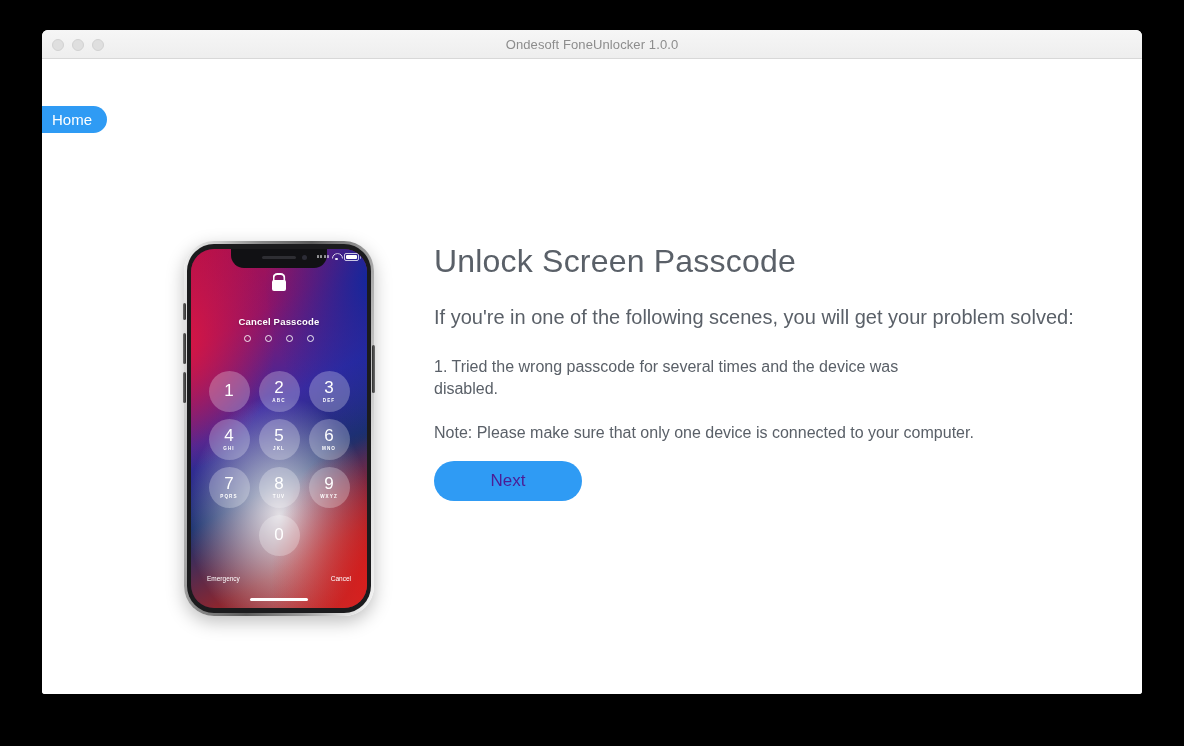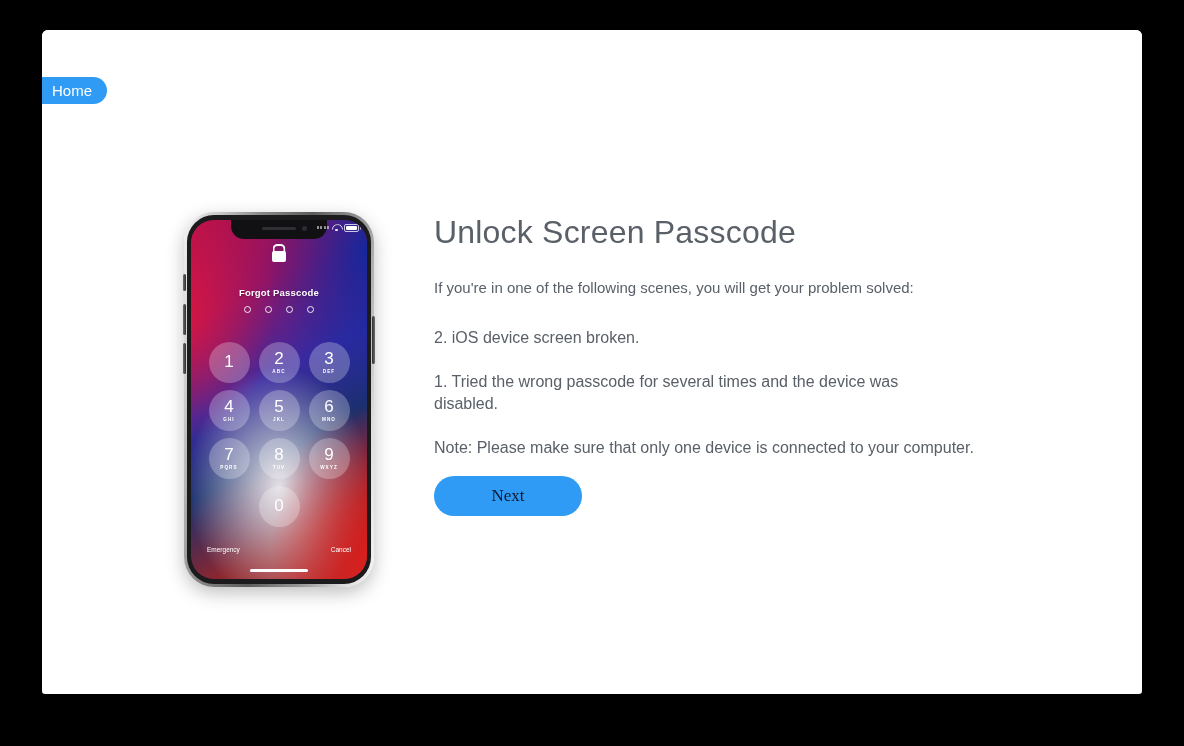--- a/index.html
+++ b/index.html
@@ -293,21 +293,21 @@
     color: #5a6068;
   }
   .headline {
     font-size: 32px;
     font-weight: 400;
     color: #5a6068;
     letter-spacing: .2px;
     margin-bottom: 26px;
   }
   .lead {
-    font-size: 15px;
+    font-size: 20px;
     line-height: 22px;
     margin-bottom: 28px;
   }
   .scene-item {
     font-size: 16px;
     line-height: 22px;
     margin-bottom: 22px;
     max-width: 500px;
   }
   .note {
@@ -315,31 +315,39 @@
     line-height: 21px;
     margin-top: 6px;
     margin-bottom: 18px;
   }
   .next-button {
     width: 148px;
     height: 40px;
     border: none;
     border-radius: 20px;
     background: #2f9bf4;
-    color: #0f172a;
-    font-family: Liberation Serif, serif;
+    color: #4c1d95;
+    font-family: Liberation Sans, sans-serif;
     font-size: 17px;
     cursor: pointer;
   }
 </style>
 </head>
 <body>
 
 <div class="app-window">
 
+  <div class="titlebar">
+    <div class="traffic-lights">
+      <span class="light"></span>
+      <span class="light"></span>
+      <span class="light"></span>
+    </div>
+    <div class="window-title">Ondesoft FoneUnlocker 1.0.0</div>
+  </div>
 
   <div class="content">
 
     <button class="home-button">Home</button>
 
     <div class="phone-wrap">
       <div class="phone">
 
         <span class="btn-mute"></span>
         <span class="btn-vol-up"></span>
@@ -363,21 +371,21 @@
                   <i></i>
                 </span>
               <span class="wifi"></span>
               <span class="battery">
                   <i></i>
                 </span>
             </div>
 
             <span class="lock-icon"></span>
 
-            <div class="passcode-label">Forgot Passcode</div>
+            <div class="passcode-label">Cancel Passcode</div>
 
             <div class="dots">
               <span></span>
               <span></span>
               <span></span>
               <span></span>
             </div>
 
             <div class="keypad">
               <div class="key">
@@ -429,20 +437,19 @@
 
             <span class="home-indicator"></span>
           </div>
         </div>
       </div>
     </div>
 
     <div class="info">
       <h1 class="headline">Unlock Screen Passcode</h1>
       <p class="lead">If you're in one of the following scenes, you will get your problem solved:</p>
-      <p class="scene-item">2. iOS device screen broken.</p>
       <p class="scene-item">1. Tried the wrong passcode for several times and the device was disabled.</p>
       <p class="note">Note: Please make sure that only one device is connected to your computer.</p>
       <button class="next-button">Next</button>
     </div>
 
   </div>
 </div>
 
 </body></html>

